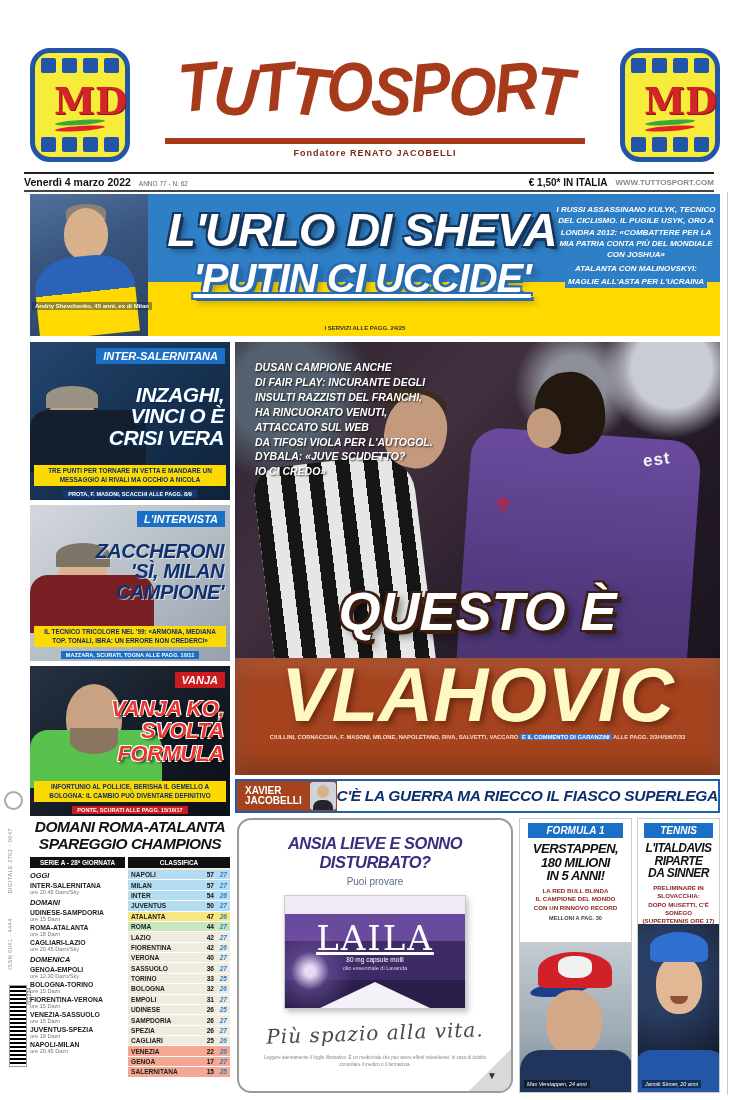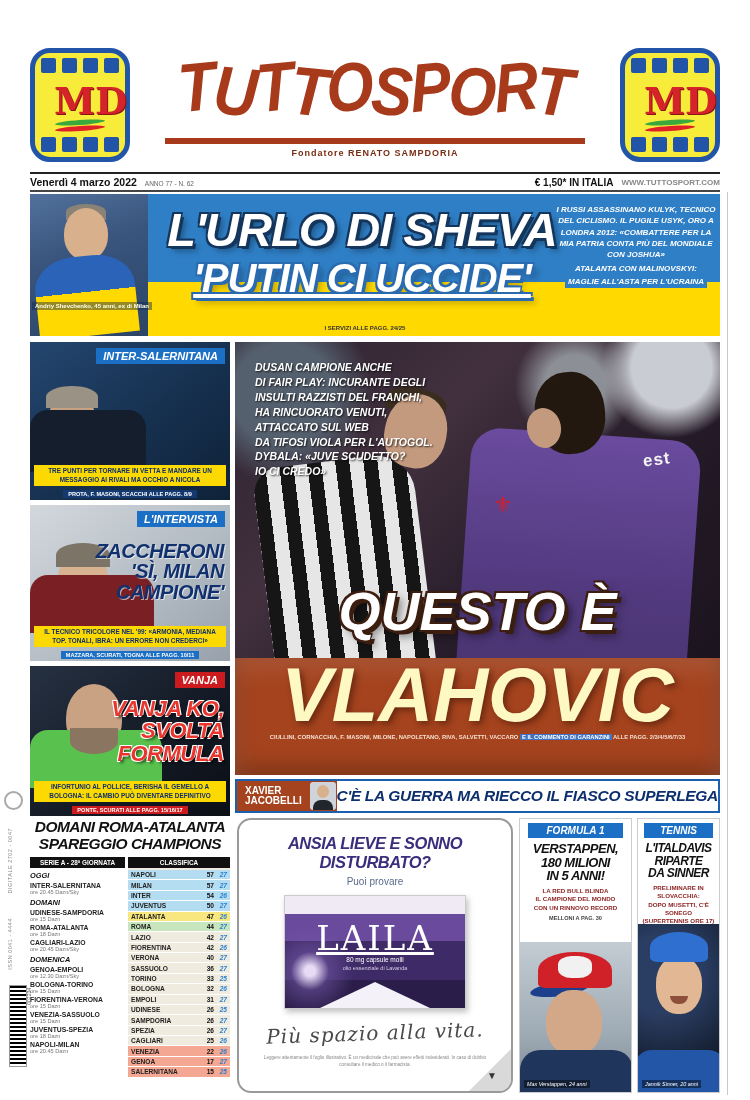--- a/index.html
+++ b/index.html
@@ -23,21 +23,21 @@
   #masthead-title{position:absolute;top:52px;left:140px;width:470px;text-align:center;
       font-size:61px;font-weight:900;font-style:italic;color:#a63a1b;letter-spacing:-2px;
       transform:scaleY(1.12);white-space:nowrap;}
   #masthead-title span{display:inline-block;transform:rotate(-5deg);}
   #masthead-title span:nth-child(even){transform:rotate(5deg) translateY(4px);}
   #masthead-underline{position:absolute;top:138px;left:165px;width:420px;height:6px;background:#a63a1b;}
   #masthead-founder{position:absolute;top:148px;left:140px;width:470px;text-align:center;
       font-size:9px;font-weight:bold;color:#7a2c12;letter-spacing:1px;}
 
   
-  #dateline{position:absolute;top:172px;left:30px;width:690px;height:20px;
+  #dateline{position:absolute;top:172px;left:24px;width:690px;height:20px;
      border-top:2px solid #222;border-bottom:2px solid #444;display:flex;align-items:center;box-sizing:border-box;}
   .dl-date{font-size:10.5px;font-weight:bold;color:#111;}
   .dl-issue{font-size:6.5px;color:#666;margin-left:8px;margin-top:3px;}
   .dl-right{margin-left:auto;display:flex;align-items:center;gap:8px;}
   .dl-price{font-size:10px;font-weight:bold;color:#111;}
   .dl-site{font-size:8px;color:#888;font-weight:bold;}
 
   
   #banner{position:absolute;top:194px;left:30px;width:690px;height:142px;
       background:linear-gradient(180deg,#2f7fc6 0 62%,#ffd900 62% 100%);overflow:hidden;}
@@ -260,21 +260,21 @@
     <div class="md-swoosh md-s2"></div>
     <div class="md-row bot">
         <div class="md-sq"></div>
         <div class="md-sq"></div>
         <div class="md-sq"></div>
         <div class="md-sq"></div>
       </div>
   </div>
   <div id="masthead-title"><span>T</span><span>U</span><span>T</span><span>T</span><span>O</span><span>S</span><span>P</span><span>O</span><span>R</span><span>T</span></div>
   <div id="masthead-underline"></div>
-  <div id="masthead-founder">Fondatore RENATO SAMPDORIA</div>
+  <div id="masthead-founder">Fondatore RENATO JACOBELLI</div>
 
   <div id="dateline">
     <span class="dl-date">Venerdì 4 marzo 2022</span>
     <span class="dl-issue">ANNO 77 - N. 62</span>
     <span class="dl-right">
       <span class="dl-price">€ 1,50* IN ITALIA</span>
       <span class="dl-site">WWW.TUTTOSPORT.COM</span>
     </span>
   </div>
 
@@ -293,20 +293,23 @@
       <span class="side-chip">MAGLIE ALL'ASTA PER L'UCRAINA</span>
     </div>
     <div id="banner-note">I SERVIZI ALLE PAGG. 24/25</div>
   </div>
 
   <div id="card1" class="card">
     <div class="fig-hair" style="top:44px;left:16px;width:52px;height:22px;background:#9a9285;"></div>
     <div class="fig-head" style="top:50px;left:18px;width:48px;height:58px;"></div>
     <div class="fig-body" style="bottom:28px;left:0;width:116px;height:62px;background:#141e2c;"></div>
     <div class="badge blue">INTER-SALERNITANA</div>
+    <div class="card-head pre">INZAGHI,
+VINCI O È
+CRISI VERA</div>
     <div class="card-sub">TRE PUNTI PER TORNARE IN VETTA E MANDARE UN MESSAGGIO AI RIVALI MA OCCHIO A NICOLA</div>
     <div class="card-by"><span>PROTA, F. MASONI, SCACCHI ALLE PAGG. 8/9</span></div>
   </div>
   <div id="card2" class="card">
     <div class="fig-hair" style="top:38px;left:26px;width:54px;height:24px;background:#7d7468;"></div>
     <div class="fig-head" style="top:44px;left:28px;width:50px;height:60px;background:#d8b291;"></div>
     <div class="fig-body" style="bottom:28px;left:0;width:124px;height:58px;background:#7a1f24;"></div>
     <div class="badge blue">L'INTERVISTA</div>
     <div class="card-head pre">ZACCHERONI
 'SÌ, MILAN

